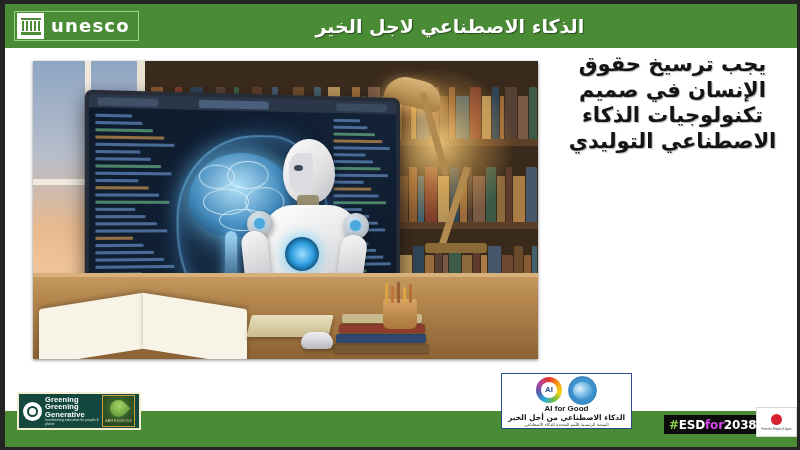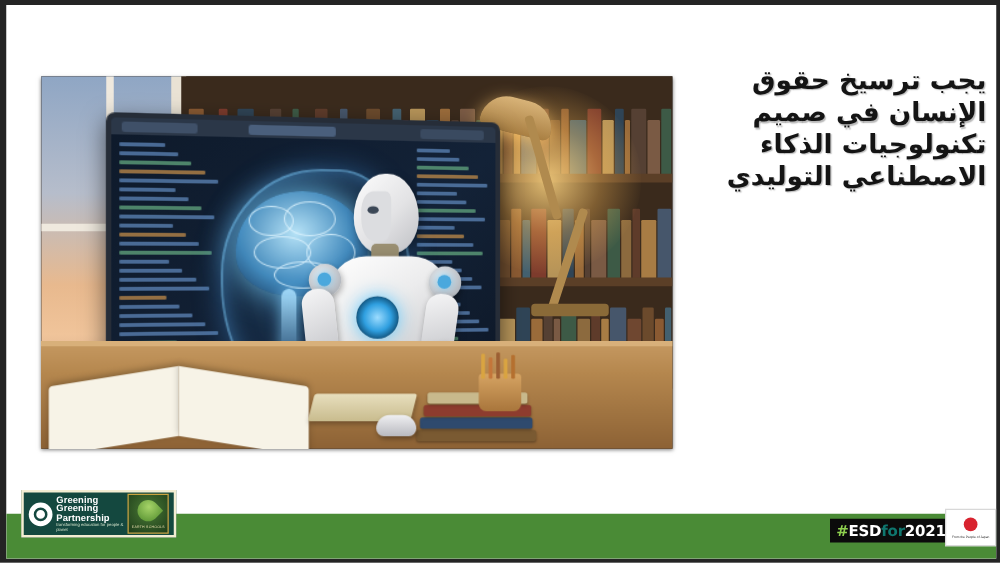--- a/index.html
+++ b/index.html
@@ -216,21 +216,21 @@
   .sb{position:absolute;left:0;width:96px;height:9px;border-radius:2px;box-shadow:0 1px 2px rgba(0,0,0,.35);}
   .mouse{
     position:absolute;left:268px;bottom:10px;width:32px;height:17px;
     background:linear-gradient(180deg,#f0f0f2,#b9bac0);border-radius:16px 16px 9px 9px;
     box-shadow:1px 2px 4px rgba(0,0,0,.35);
   }
 
   
   .rpanel{
     position:absolute;left:543px;top:48px;width:249px;
-    color:#1a1a1a;
+    text-align:center;color:#1a1a1a;
   }
   .ar-msg{
     direction:rtl;font-family:"DejaVu Sans",sans-serif;
     font-size:21px;font-weight:bold;line-height:1.22;color:#141414;
     text-shadow:1px 1px 1px rgba(0,0,0,.28);
     padding:0 8px;
   }
   .en-msg{
     font-family:"DejaVu Sans",sans-serif;
     font-size:21px;font-weight:bold;line-height:1.30;color:#141414;
@@ -302,35 +302,52 @@
   .aifg .ar2{display:block;direction:rtl;font-family:"DejaVu Sans",sans-serif;
     font-size:4.2px;color:#333333;line-height:1.2;}
 
   .esd{
     position:absolute;left:659px;bottom:13px;height:19px;
     background:#0b0b0b;display:flex;align-items:center;padding:0 5px;
     font-family:"DejaVu Sans",sans-serif;font-size:12px;font-weight:bold;letter-spacing:-.2px;
   }
   .esd .h{color:#8fd14f;}
   .esd .w{color:#ffffff;}
-  .esd .y{color:#0f766e;}
+  .esd .y{color:#d946ef;}
   .jp{
     position:absolute;left:751px;bottom:10px;width:39px;height:28px;
     background:#ffffff;display:flex;flex-direction:column;align-items:center;justify-content:center;
     border:1px solid #d8d8d8;
   }
   .jp-flag{width:30px;height:15px;background:#ffffff;display:flex;align-items:center;justify-content:center;}
   .jp-dot{width:11px;height:11px;border-radius:50%;background:#d8232f;}
   .jp small{font-size:2.6px;color:#333;line-height:1.25;text-align:center;margin-top:1px;}
 </style>
 </head>
 <body>
 
 <div class="slide">
 
+  <div class="header">
+    <div class="unesco-logo">
+      <div class="unesco-mark">
+        <svg width="22" height="20" viewBox="0 0 22 20" aria-hidden="true">
+          <rect x="1" y="2" width="20" height="2" fill="#4a8b36"></rect>
+          <rect x="2" y="5" width="2" height="10" fill="#4a8b36"></rect>
+          <rect x="6" y="5" width="2" height="10" fill="#4a8b36"></rect>
+          <rect x="10" y="5" width="2" height="10" fill="#4a8b36"></rect>
+          <rect x="14" y="5" width="2" height="10" fill="#4a8b36"></rect>
+          <rect x="18" y="5" width="2" height="10" fill="#4a8b36"></rect>
+          <rect x="1" y="16" width="20" height="3" fill="#4a8b36"></rect>
+        </svg>
+      </div>
+      <span class="unesco-word">unesco</span>
+    </div>
+    <div class="header-title">الذكاء الاصطناعي لاجل الخير</div>
+  </div>
 
   <div class="photo">
 
     <div class="ph-layer">
       <div class="win"></div>
       <div class="win-frame"></div>
       <div class="win-sill"></div>
 
       <div class="shelf">
         <div class="shelf-row" style="top:0;height:84px;">
@@ -611,36 +628,47 @@
 
   <div class="footer-band"></div>
 
   <div class="gep">
     <div class="gep-mark">
         <span></span>
       </div>
     <div class="gep-txt">
       <b>Greening</b>
       <b>Greening</b>
-      <b>Partnership</b>
+      <b>Generative</b>
       <i>transforming education for people &amp; planet</i>
     </div>
     <div class="gep-badge">
       <div class="gep-leaf"></div>
       <small>EARTH SCHOOLS</small>
     </div>
   </div>
 
 
+  <div class="aifg">
+    <div class="aifg-row">
+      <div class="ai-circle">
+        <span>AI</span>
+      </div>
+      <div class="un-circle"></div>
+    </div>
+    <b>AI for Good</b>
+    <span class="ar1">الذكاء الاصطناعي من أجل الخير</span>
+    <span class="ar2">المنصة الرئيسية للأمم المتحدة للذكاء الاصطناعي</span>
+  </div>
 
   <div class="esd">
     <span class="h">#</span>
       <span class="w">ESD</span>
       <span class="y">for</span>
-      <span class="w">2021</span>
+      <span class="w">2038</span>
   </div>
 
   <div class="jp">
     <div class="jp-flag">
         <div class="jp-dot"></div>
       </div>
     <small>From the People of Japan</small>
   </div>
 
 </div>

